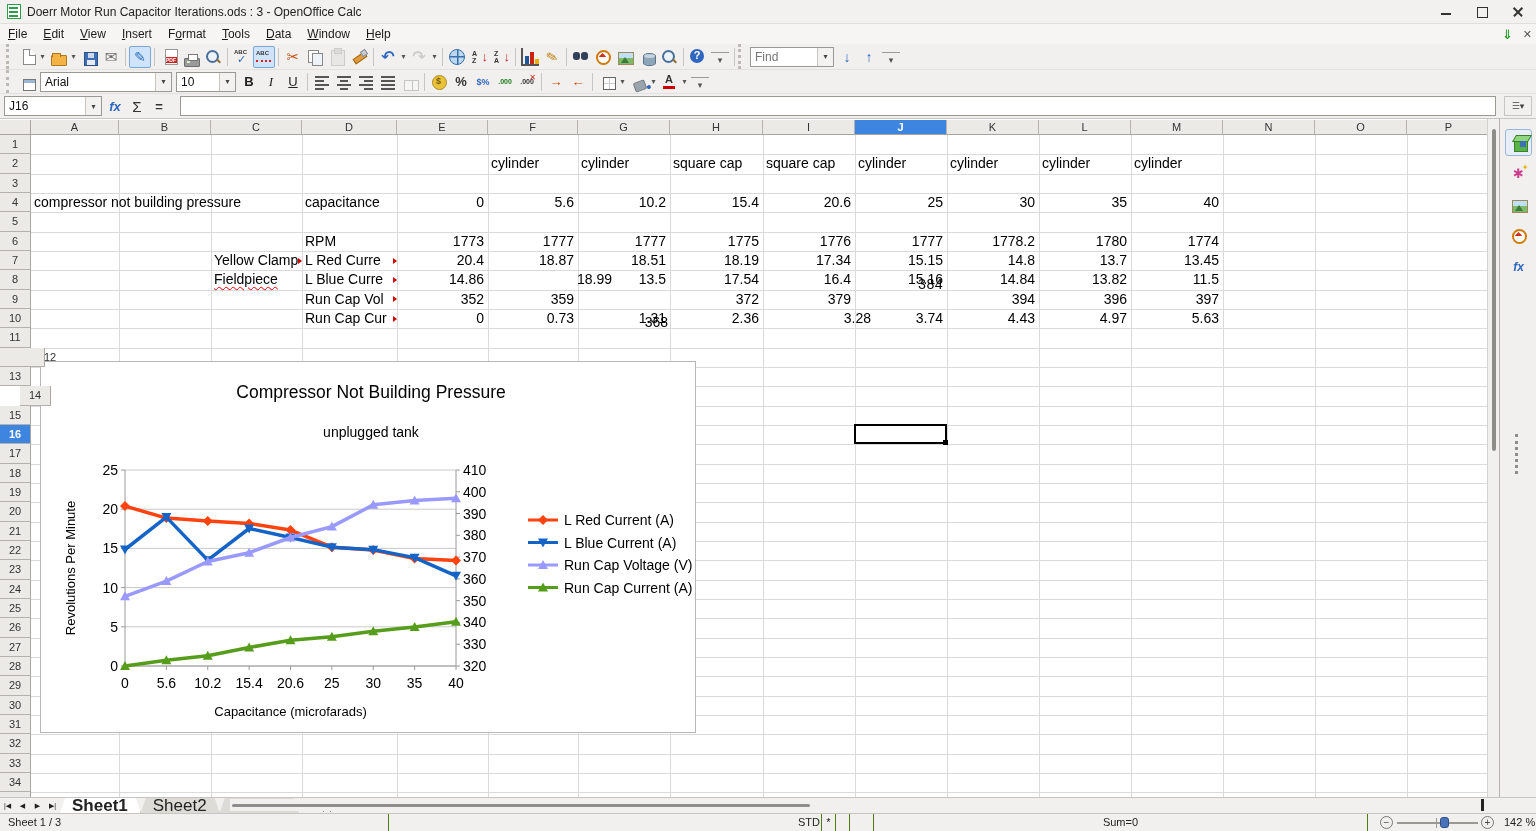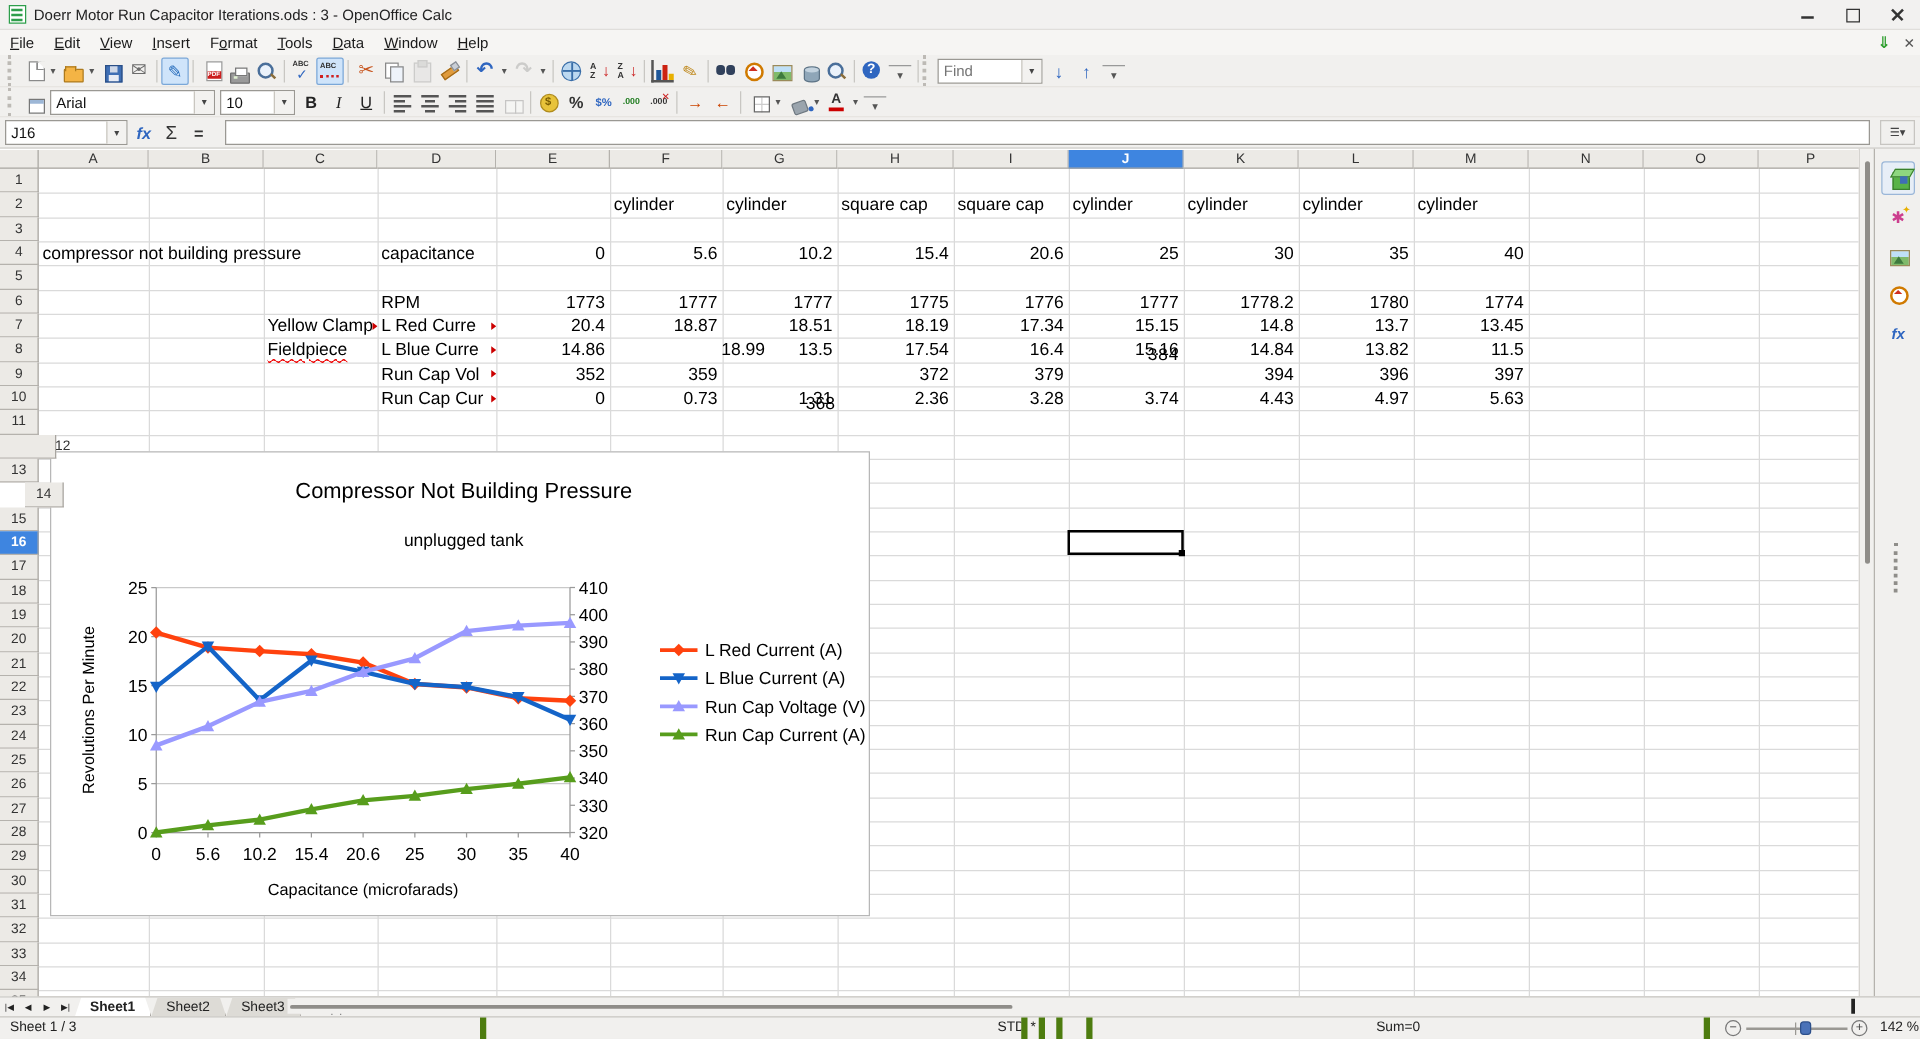--- a/index.html
+++ b/index.html
@@ -161,30 +161,30 @@
   .ic-properties { width:14px; height:14px; top:2px; left:2px; background:#58b347; border:1px solid #3a7f2d; }
   .ic-properties::before { content:""; left:-1px; top:-4px; width:14px; height:5px; background:#8ed77f; border:1px solid #3a7f2d; transform:skewX(-30deg); }
   .ic-properties::after { content:""; left:5px; top:2px; width:6px; height:6px; background:#3f6fb5; }
   .ic-styles-side::before { content:"✱"; inset:0; text-align:center; line-height:18px; font-size:13px; color:#cc3e8e; }
   .ic-styles-side::after { content:"✦"; right:-1px; top:-2px; font-size:8px; color:#e8b000; }
   .ic-functions-side::before { content:"fx"; inset:0; text-align:center; line-height:18px; font-size:12px; font-style:italic; font-weight:bold; color:#2f66c0; }
 
   
   .tabbar { position:absolute; left:0; top:797px; width:1536px; height:16px; background:#f1f0ee; border-top:1px solid #c7c5c1; display:flex; align-items:stretch; }
   .tnav { width:15px; font-size:7px; color:#222; display:flex; align-items:center; justify-content:center; cursor:pointer; }
-  .stab { padding:0 12px; font-size:11px; color:#222; display:flex; align-items:center; background:#dddbd6; border-right:1px solid #a8a5a0; clip-path:polygon(5px 0,calc(100% - 5px) 0,100% 100%,0 100%); cursor:pointer; }
+  .stab { padding:0 12px; font-size:17px; color:#222; display:flex; align-items:center; background:#dddbd6; border-right:1px solid #a8a5a0; clip-path:polygon(5px 0,calc(100% - 5px) 0,100% 100%,0 100%); cursor:pointer; }
   .stab.active { background:#fff; font-weight:bold; }
   .tab-end { width:8px; border-left:1px solid #8a8a8a; border-right:1px solid #8a8a8a; margin-left:24px; height:12px; align-self:center; }
   .hscroll { position:absolute; left:230px; top:799px; width:1248px; height:12px; background:#f1f0ee; }
   .hthumb { position:absolute; left:2px; top:5px; width:578px; height:3px; background:#8f8d89; border-radius:2px; }
   .hs-end { position:absolute; left:1481px; top:799px; width:3px; height:12px; background:#222; }
 
   
   .statusbar { position:absolute; left:0; top:813px; width:1536px; height:18px; background:#f1f0ee; border-top:1px solid #c7c5c1; font-size:11px; color:#222; }
-  .sseg { position:absolute; top:0; height:18px; line-height:17px; border-right:5px solid #4d7c0f; padding:0 8px; overflow:hidden; }
+  .sseg { position:absolute; top:0; height:18px; line-height:17px; border-right:1px solid #4d7c0f; padding:0 8px; overflow:hidden; }
   .zoomctl { position:absolute; left:1378px; top:0; width:118px; height:18px; }
   .zc-minus,.zc-plus { position:absolute; top:2px; width:13px; height:13px; border:1px solid #777; border-radius:50%; font-size:10px; line-height:11px; text-align:center; color:#444; }
   .zc-minus { left:2px; } .zc-plus { left:103px; }
   .zc-track { position:absolute; left:19px; top:8px; width:81px; height:2px; background:#9a9893; }
   .zc-tick { position:absolute; left:58px; top:4px; width:1px; height:10px; background:#9a9893; }
   .zc-thumb { position:absolute; left:62px; top:3px; width:9px; height:11px; background:#4a72b8; border:1px solid #2c4f8a; border-radius:3px; }
   .spct { position:absolute; left:1498px; top:0; height:18px; line-height:17px; padding-left:6px; }
 </style>
 </head>
 <body>
@@ -584,21 +584,21 @@
       <div class="cell num" style="left: 763px; top: 170.64px; width: 92px; height: 19.33px; line-height: 19.33px;"><span>379</span></div>
       <div class="cell num" style="left: 855px; top: 157px; width: 92px; height: 19.33px; line-height: 19.33px; font-family: Liberation Mono, monospace;"><span>384</span></div>
       <div class="cell num" style="left: 947px; top: 170.64px; width: 92px; height: 19.33px; line-height: 19.33px;"><span>394</span></div>
       <div class="cell num" style="left: 1039px; top: 170.64px; width: 92px; height: 19.33px; line-height: 19.33px; padding-left: 38px;"><span>396</span></div>
       <div class="cell num" style="left: 1131px; top: 170.64px; width: 92px; height: 19.33px; line-height: 19.33px;"><span>397</span></div>
       <div class="cell txt clip" style="left: 302px; top: 189.97px; width: 95px; height: 19.33px; line-height: 19.33px;"><span>Run Cap Cur</span><span class="trunc-mark"></span></div>
       <div class="cell num" style="left: 397px; top: 189.97px; width: 91px; height: 19.33px; line-height: 19.33px;"><span>0</span></div>
       <div class="cell num" style="left: 488px; top: 189.97px; width: 90px; height: 19.33px; line-height: 19.33px;"><span>0.73</span></div>
       <div class="cell num" style="left: 578px; top: 189.97px; width: 92px; height: 19.33px; line-height: 19.33px;"><span>1.31</span></div>
       <div class="cell num" style="left: 670px; top: 189.97px; width: 93px; height: 19.33px; line-height: 19.33px;"><span>2.36</span></div>
-      <div class="cell num" style="left: 763px; top: 189.97px; width: 92px; height: 19.33px; line-height: 19.33px;"><span>3.28</span></div>
+      <div class="cell num" style="left: 783px; top: 189.97px; width: 92px; height: 19.33px; line-height: 19.33px;"><span>3.28</span></div>
       <div class="cell num" style="left: 855px; top: 189.97px; width: 92px; height: 19.33px; line-height: 19.33px;"><span>3.74</span></div>
       <div class="cell num" style="left: 947px; top: 189.97px; width: 92px; height: 19.33px; line-height: 19.33px;"><span>4.43</span></div>
       <div class="cell num" style="left: 1039px; top: 189.97px; width: 92px; height: 19.33px; line-height: 19.33px;"><span>4.97</span></div>
       <div class="cell num" style="left: 1131px; top: 189.97px; width: 92px; height: 19.33px; line-height: 19.33px;"><span>5.63</span></div>
       <div class="selbox" style="left: 854px; top: 304.95px; width: 93px; height: 20.33px;"></div>
       <div class="chartbox" style="left: 40px; top: 242px; width: 656px; height: 372px;"><svg width="654" height="370" style="font-family: &quot;Liberation Sans&quot;, &quot;DejaVu Sans&quot;, sans-serif;">
           <text x="330" y="36" text-anchor="middle" font-size="17.5" fill="#000">Compressor Not Building Pressure</text>
           <text x="330" y="75" text-anchor="middle" font-size="14" fill="#000">unplugged tank</text>
           <line x1="84" y1="304" x2="415" y2="304" stroke="#c9c9c9" stroke-width="1"></line>
           <line x1="80" y1="304" x2="84" y2="304" stroke="#9a9a9a" stroke-width="1"></line>

